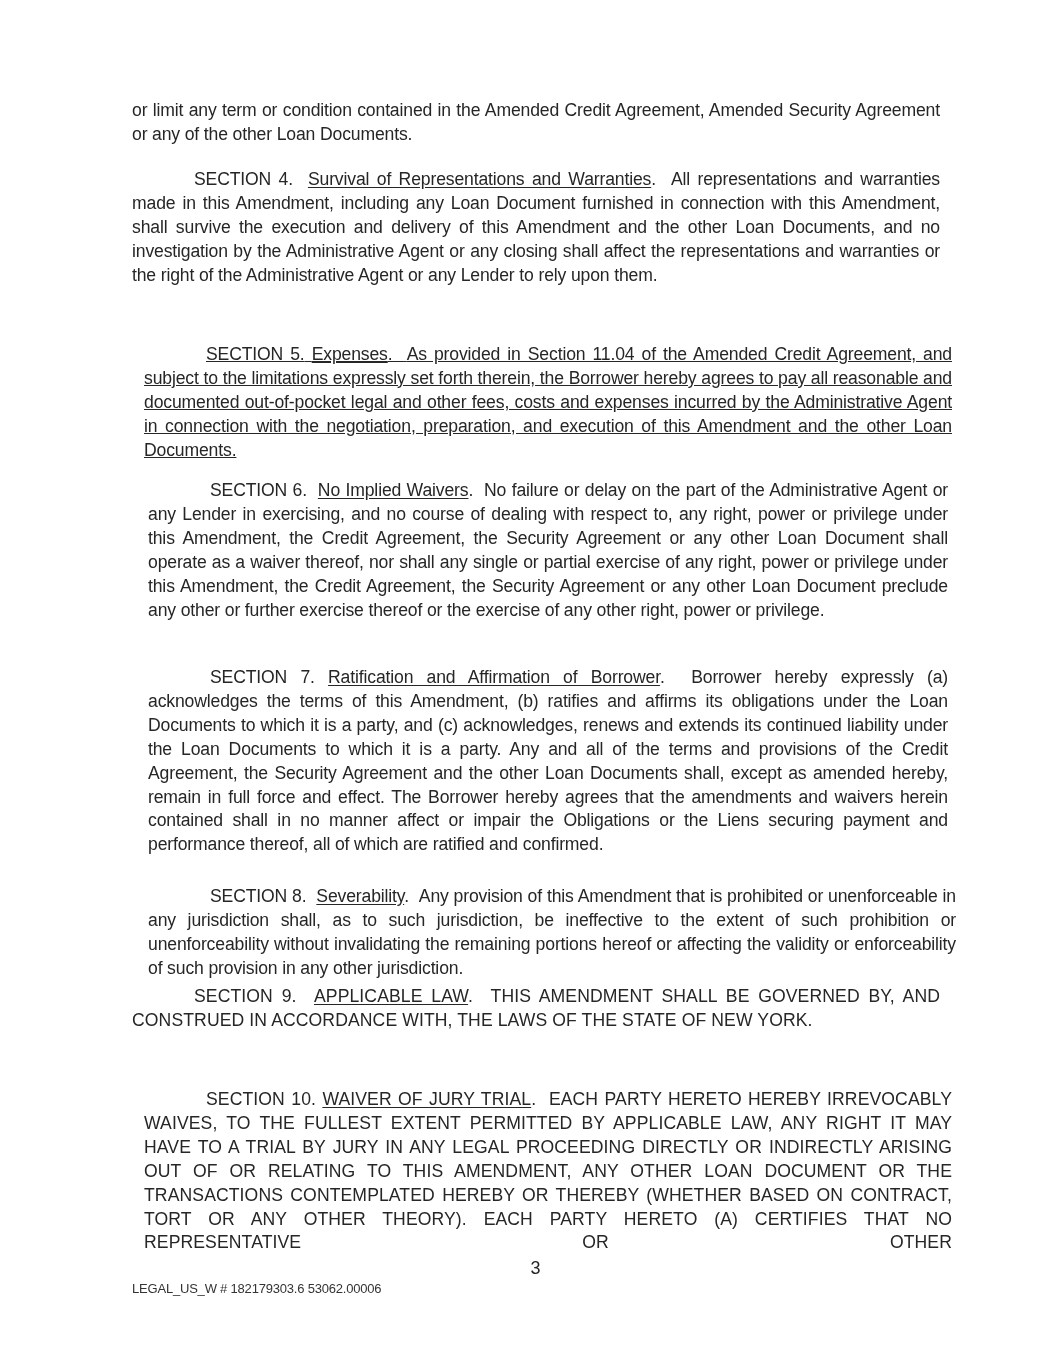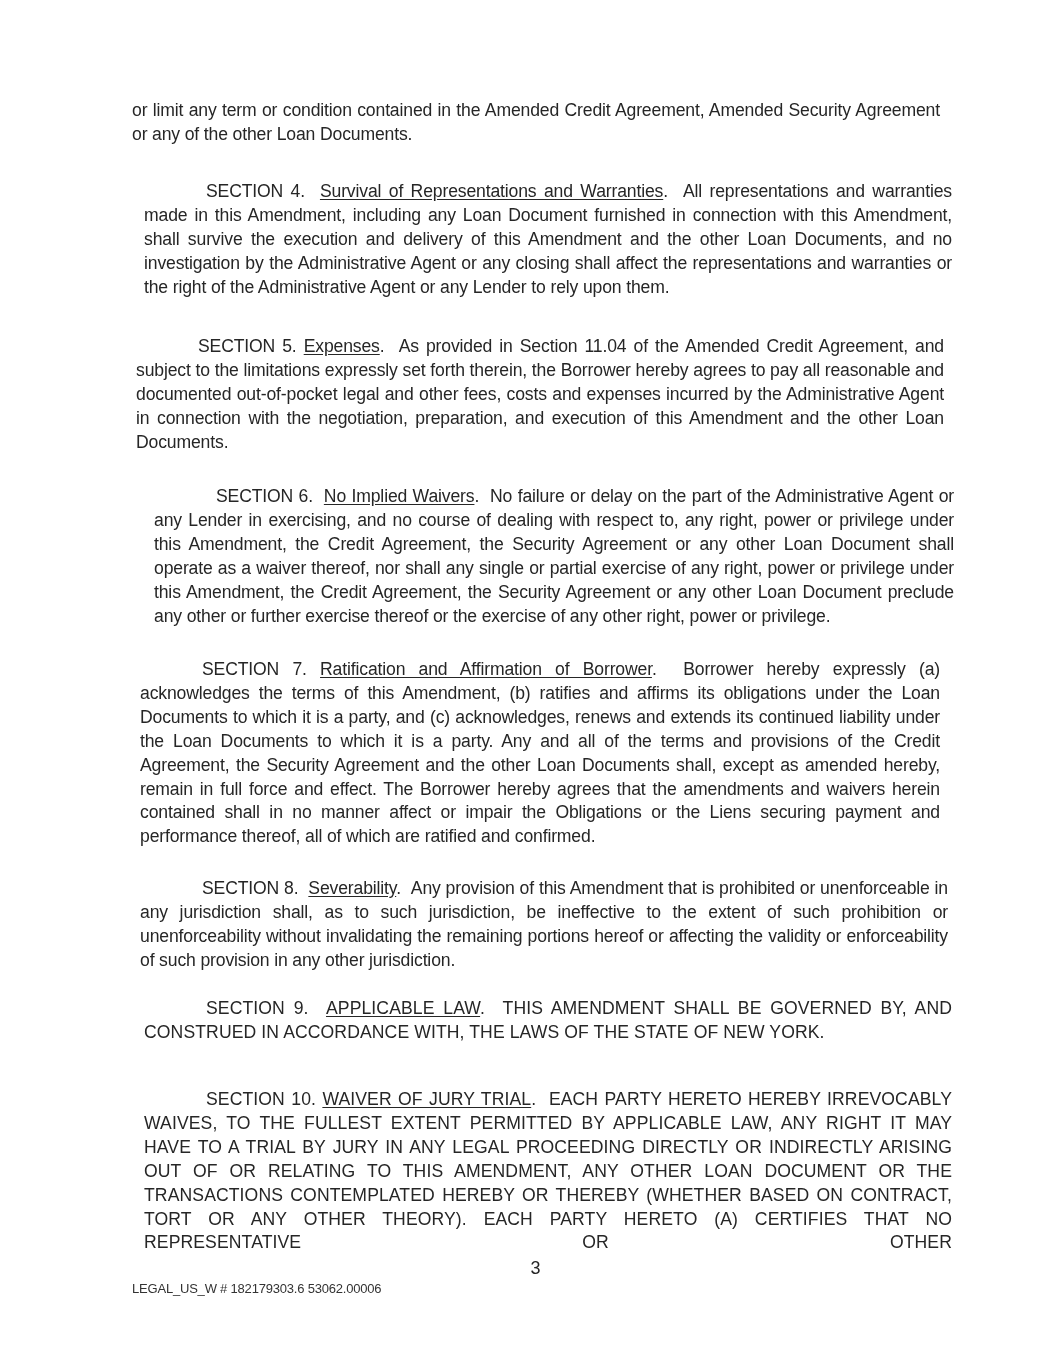--- a/index.html
+++ b/index.html
@@ -20,41 +20,41 @@
   .pagenum { position: absolute; left: 0; width: 1055px; top: 1258px; text-align: center; font-size: 18px; color: #262626; }
   .footer-id { position: absolute; left: 124px; top: 1281px; font-size: 13px; color: #333; letter-spacing: -0.2px; }
 </style>
 </head>
 <body>
 
 <div class="page">
 
   <p class="para" style="left:124px; top:99px; width:808px; margin:0;">or limit any term or condition contained in the Amended Credit Agreement, Amended Security Agreement or any of the other Loan Documents.</p>
 
-  <p class="para" style="left:124px; top:168px; width:808px; margin:12px;">
+  <p class="para" style="left:124px; top:168px; width:808px; margin:0;">
     <span class="indent"></span><span>SECTION 4.</span>&nbsp;&nbsp;<span class="heading">Survival of Representations and Warranties</span>.&nbsp;&nbsp;<span>All representations and warranties made in this Amendment, including any Loan Document furnished in connection with this Amendment, shall survive the execution and delivery of this Amendment and the other Loan Documents, and no investigation by the Administrative Agent or any closing shall affect the representations and warranties or the right of the Administrative Agent or any Lender to rely upon them.</span>
   </p>
 
-  <p class="para" style="left:124px; top:331px; width:808px; margin:4px;">
+  <p class="para" style="left:124px; top:331px; width:808px; margin:12px;text-decoration:underline;">
     <span class="indent"></span><span>SECTION 5.</span>&nbsp;<span class="heading">Expenses</span>.&nbsp;&nbsp;<span>As provided in Section 11.04 of the Amended Credit Agreement, and subject to the limitations expressly set forth therein, the Borrower hereby agrees to pay all reasonable and documented out-of-pocket legal and other fees, costs and expenses incurred by the Administrative Agent in connection with the negotiation, preparation, and execution of this Amendment and the other Loan Documents.</span>
   </p>
 
-  <p class="para" style="left:132px; top:471px; width:800px; margin:14px;">
+  <p class="para" style="left:132px; top:471px; width:800px; margin:8px;">
     <span class="indent"></span><span>SECTION 6.</span>&nbsp;&nbsp;<span class="heading">No Implied Waivers</span>.&nbsp;&nbsp;<span>No failure or delay on the part of the Administrative Agent or any Lender in exercising, and no course of dealing with respect to, any right, power or privilege under this Amendment, the Credit Agreement, the Security Agreement or any other Loan Document shall operate as a waiver thereof, nor shall any single or partial exercise of any right, power or privilege under this Amendment, the Credit Agreement, the Security Agreement or any other Loan Document preclude any other or further exercise thereof or the exercise of any other right, power or privilege.</span>
   </p>
 
-  <p class="para" style="left:132px; top:658px; width:800px; margin:0;">
+  <p class="para" style="left:132px; top:658px; width:800px; margin:8px;">
     <span class="indent"></span><span>SECTION 7.</span>&nbsp;<span class="heading">Ratification and Affirmation of Borrower</span>.&nbsp;&nbsp;<span>Borrower hereby expressly (a) acknowledges the terms of this Amendment, (b) ratifies and affirms its obligations under the Loan Documents to which it is a party, and (c) acknowledges, renews and extends its continued liability under the Loan Documents to which it is a party. Any and all of the terms and provisions of the Credit Agreement, the Security Agreement and the other Loan Documents shall, except as amended hereby, remain in full force and effect.  The Borrower hereby agrees that the amendments and waivers herein contained shall in no manner affect or impair the Obligations or the Liens securing payment and performance thereof, all of which are ratified and confirmed.</span>
   </p>
 
-  <p class="para" style="left:124px; top:869px; width:808px; margin:8px;">
+  <p class="para" style="left:124px; top:869px; width:808px; margin:16px;">
     <span class="indent"></span><span>SECTION 8.</span>&nbsp;&nbsp;<span class="heading">Severability</span>.&nbsp;&nbsp;<span>Any provision of this Amendment that is prohibited or unenforceable in any jurisdiction shall, as to such jurisdiction, be ineffective to the extent of such prohibition or unenforceability without invalidating the remaining portions hereof or affecting the validity or enforceability of such provision in any other jurisdiction.</span>
   </p>
 
-  <p class="para caps" style="left:124px; top:985px; width:808px; margin:12px;">
+  <p class="para caps" style="left:124px; top:985px; width:808px; margin:0;">
     <span class="indent"></span><span>SECTION 9.</span>&nbsp;&nbsp;<span class="heading">APPLICABLE LAW</span>.&nbsp;&nbsp;<span>THIS AMENDMENT SHALL BE GOVERNED BY, AND CONSTRUED IN ACCORDANCE WITH, THE LAWS OF THE STATE OF NEW YORK.</span>
   </p>
 
   <p class="para caps" style="left:124px; top:1076px; width:808px; margin:12px; text-align-last: justify;">
     <span class="indent"></span><span>SECTION 10.</span>&nbsp;<span class="heading">WAIVER OF JURY TRIAL</span>.&nbsp;&nbsp;<span>EACH PARTY HERETO HEREBY IRREVOCABLY WAIVES, TO THE FULLEST EXTENT PERMITTED BY APPLICABLE LAW, ANY RIGHT IT MAY HAVE TO A TRIAL BY JURY IN ANY LEGAL PROCEEDING DIRECTLY OR INDIRECTLY ARISING OUT OF OR RELATING TO THIS AMENDMENT, ANY OTHER LOAN DOCUMENT OR THE TRANSACTIONS CONTEMPLATED HEREBY OR THEREBY (WHETHER BASED ON CONTRACT, TORT OR ANY OTHER THEORY). EACH PARTY HERETO (A) CERTIFIES THAT NO REPRESENTATIVE OR OTHER</span>
   </p>
 
   <div class="pagenum">3</div>
   <div class="footer-id">LEGAL_US_W # 182179303.6 53062.00006</div>
 </div>

